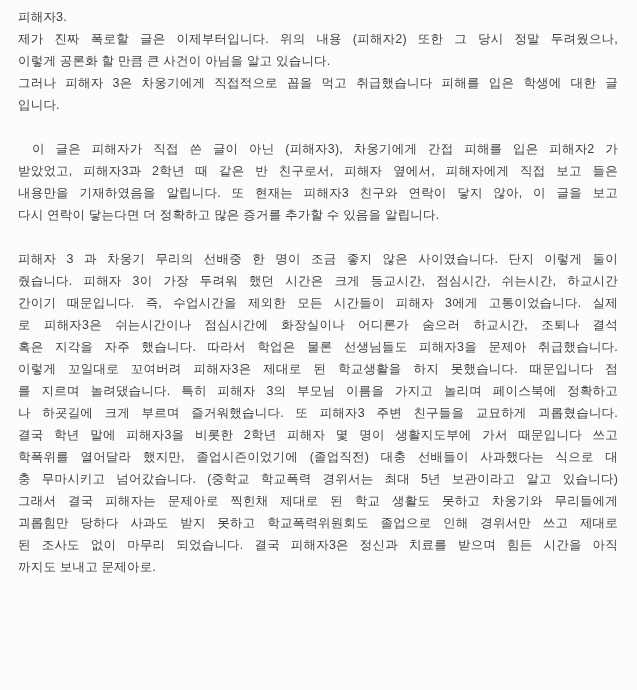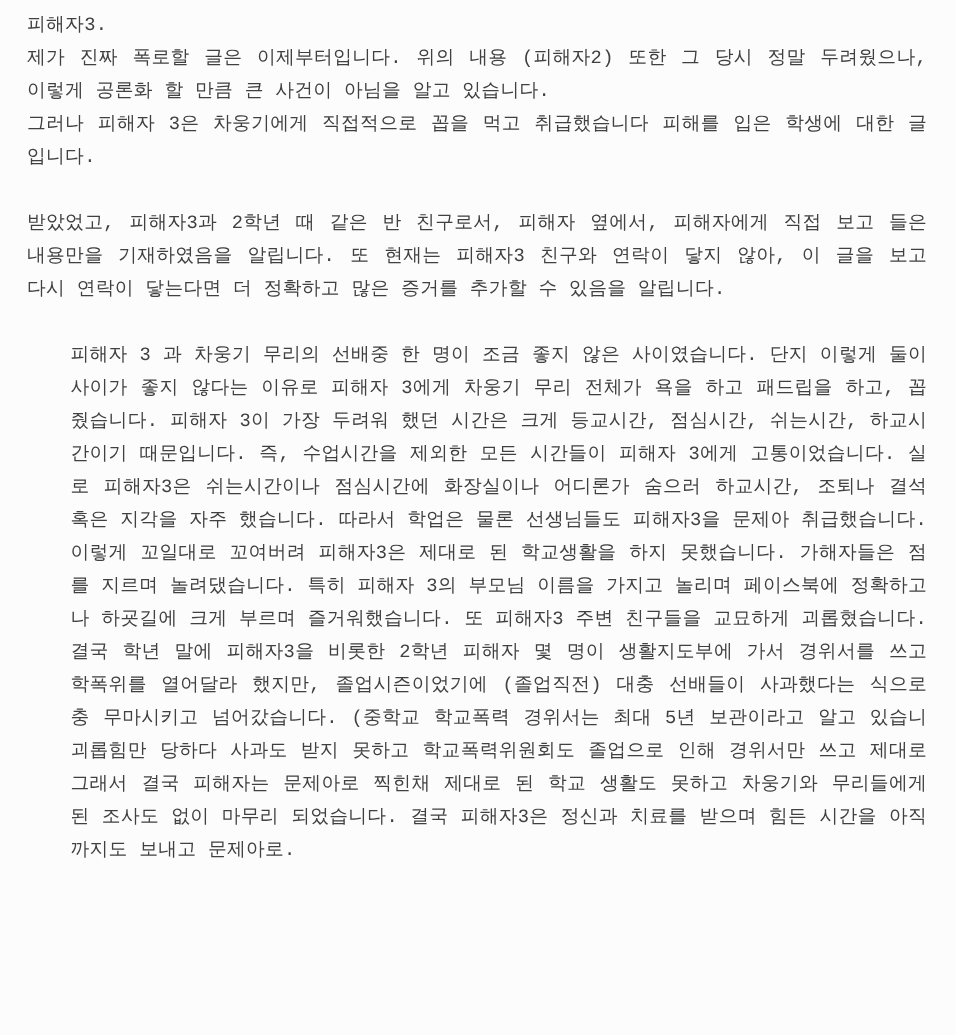--- a/index.html
+++ b/index.html
@@ -9,31 +9,30 @@
   body {
     width: 637px;
     height: 690px;
     overflow: hidden;
     background: #fcfcfc;
   }
   #doc {
     box-sizing: border-box;
     width: 637px;
     padding: 6px 19px 0 18px;
-    font-family: Liberation Mono, monospace;
+    font-family: Liberation Sans, sans-serif;
     font-size: 12.5px;
     font-weight: 400;
     color: #404040;
   }
   .block {
     margin: 0 0 22px 0;
   }
   .block:last-child {
     margin-bottom: 0;
-    margin-left: 29px;
   }
   .line {
     height: 22px;
     line-height: 22px;
     overflow: hidden;
     letter-spacing: 0.2px;
     text-align: justify;
     text-justify: inter-word;
     text-align-last: left;
   }
@@ -50,36 +49,36 @@
 <main>
   <article id="doc" style="color: rgb(64, 64, 64);">
       <section class="block">
         <div class="line">피해자3.</div>
         <div class="line fill">제가 진짜 폭로할 글은 이제부터입니다. 위의 내용 (피해자2) 또한 그 당시 정말 두려웠으나,</div>
         <div class="line">이렇게 공론화 할 만큼 큰 사건이 아님을 알고 있습니다.</div>
         <div class="line fill">그러나 피해자 3은 차웅기에게 직접적으로 꼽을 먹고 취급했습니다 피해를 입은 학생에 대한 글</div>
         <div class="line">입니다.</div>
       </section>
       <section class="block">
+        <div class="line fill indent">이 글은 피해자가 직접 쓴 글이 아닌 (피해자3), 차웅기에게 간접 피해를 입은 피해자2 가</div>
         <div class="line fill">받았었고, 피해자3과 2학년 때 같은 반 친구로서, 피해자 옆에서, 피해자에게 직접 보고 들은</div>
         <div class="line fill">내용만을 기재하였음을 알립니다. 또 현재는 피해자3 친구와 연락이 닿지 않아, 이 글을 보고</div>
         <div class="line">다시 연락이 닿는다면 더 정확하고 많은 증거를 추가할 수 있음을 알립니다.</div>
       </section>
       <section class="block">
         <div class="line fill">피해자 3 과 차웅기 무리의 선배중 한 명이 조금 좋지 않은 사이였습니다. 단지 이렇게 둘이</div>
-        <div class="line fill">사이가 좋지 않다는 이유로 피해자 3에게 차웅기 무리 전체가 욕을 하고 패드립을 하고, 꼽을</div>
         <div class="line fill">줬습니다. 피해자 3이 가장 두려워 했던 시간은 크게 등교시간, 점심시간, 쉬는시간, 하교시간</div>
         <div class="line fill">간이기 때문입니다. 즉, 수업시간을 제외한 모든 시간들이 피해자 3에게 고통이었습니다. 실제</div>
         <div class="line fill">로 피해자3은 쉬는시간이나 점심시간에 화장실이나 어디론가 숨으러 하교시간, 조퇴나 결석</div>
         <div class="line fill">혹은 지각을 자주 했습니다. 따라서 학업은 물론 선생님들도 피해자3을 문제아 취급했습니다.</div>
-        <div class="line fill">이렇게 꼬일대로 꼬여버려 피해자3은 제대로 된 학교생활을 하지 못했습니다. 가해자들은 점</div>
+        <div class="line fill">이렇게 꼬일대로 꼬여버려 피해자3은 제대로 된 학교생활을 하지 못했습니다. 때문입니다 점</div>
         <div class="line fill">를 지르며 놀려댔습니다. 특히 피해자 3의 부모님 이름을 가지고 놀리며 페이스북에 정확하고</div>
         <div class="line fill">나 하굣길에 크게 부르며 즐거워했습니다. 또 피해자3 주변 친구들을 교묘하게 괴롭혔습니다.</div>
-        <div class="line fill">결국 학년 말에 피해자3을 비롯한 2학년 피해자 몇 명이 생활지도부에 가서 경위서를 쓰고</div>
+        <div class="line fill">결국 학년 말에 피해자3을 비롯한 2학년 피해자 몇 명이 생활지도부에 가서 때문입니다 쓰고</div>
         <div class="line fill">학폭위를 열어달라 했지만, 졸업시즌이었기에 (졸업직전) 대충 선배들이 사과했다는 식으로 대</div>
         <div class="line fill">충 무마시키고 넘어갔습니다. (중학교 학교폭력 경위서는 최대 5년 보관이라고 알고 있습니다)</div>
+        <div class="line fill">그래서 결국 피해자는 문제아로 찍힌채 제대로 된 학교 생활도 못하고 차웅기와 무리들에게</div>
         <div class="line fill">괴롭힘만 당하다 사과도 받지 못하고 학교폭력위원회도 졸업으로 인해 경위서만 쓰고 제대로</div>
-        <div class="line fill">그래서 결국 피해자는 문제아로 찍힌채 제대로 된 학교 생활도 못하고 차웅기와 무리들에게</div>
         <div class="line fill">된 조사도 없이 마무리 되었습니다. 결국 피해자3은 정신과 치료를 받으며 힘든 시간을 아직</div>
         <div class="line">까지도 보내고 문제아로.</div>
       </section>
     </article>
 </main>
 
 </body></html>

